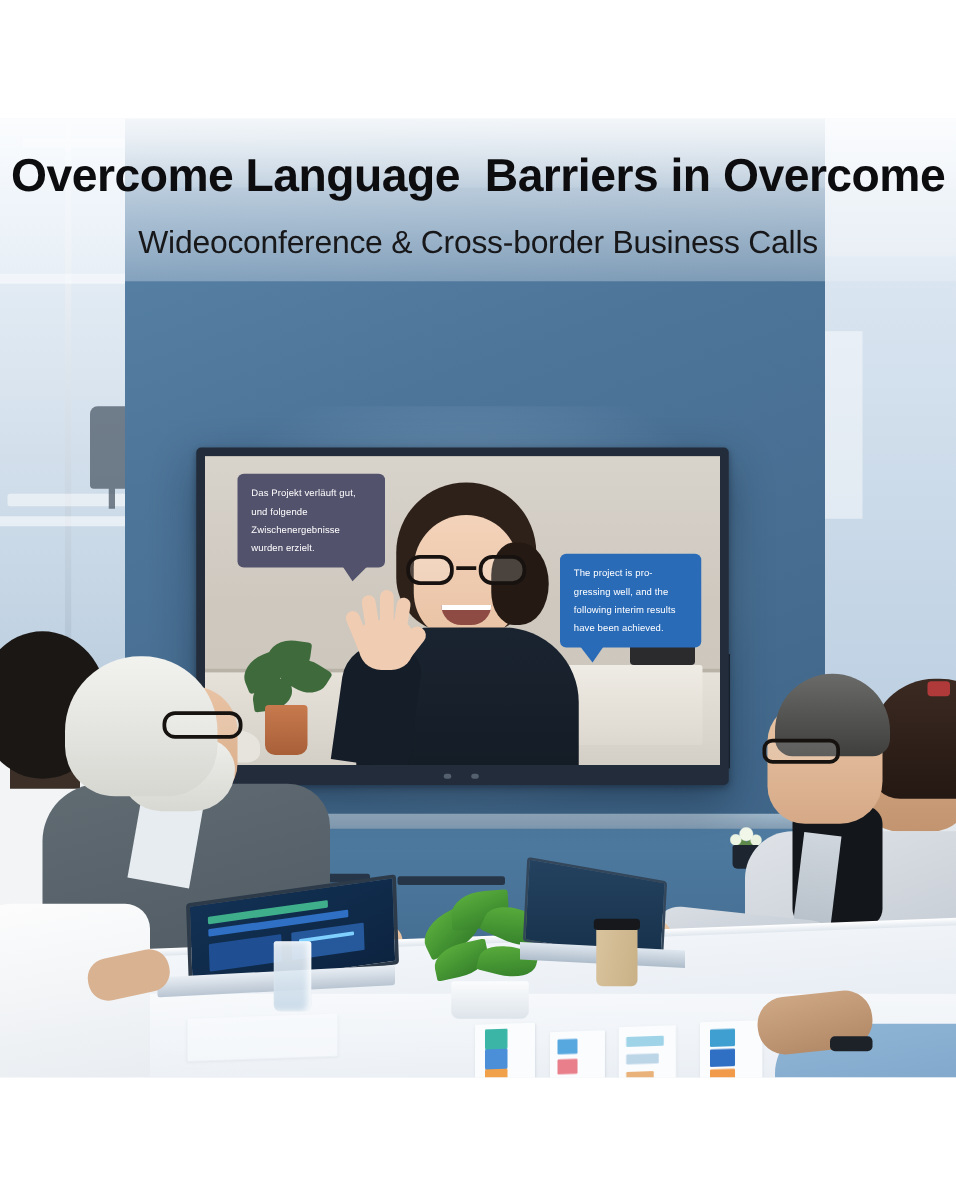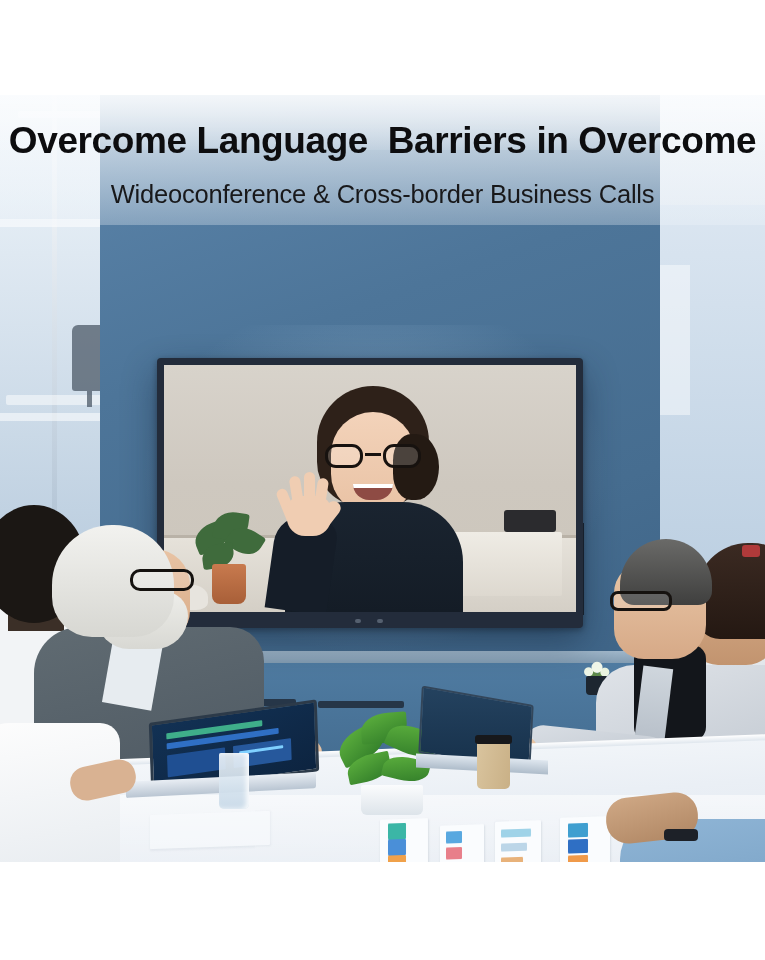--- a/index.html
+++ b/index.html
@@ -551,21 +551,29 @@
           <div class="vc-hand">
             <div class="vc-finger" style="left:0px;  top:18px; width:11px; height:34px; transform:rotate(-22deg)"></div>
             <div class="vc-finger" style="left:11px; top:6px;  width:11px; height:44px; transform:rotate(-9deg)"></div>
             <div class="vc-finger" style="left:23px; top:2px;  width:11px; height:46px;"></div>
             <div class="vc-finger" style="left:34px; top:8px;  width:11px; height:42px; transform:rotate(9deg)"></div>
             <div class="vc-finger" style="left:42px; top:30px; width:14px; height:26px; transform:rotate(38deg)"></div>
             <div class="vc-palm"></div>
           </div>
         </div>
 
-
+        <div class="bubble bubble-de">
+          <span>Das Projekt verläuft gut, und folgende Zwischenergebnisse wurden erzielt.</span>
+          <span class="tail"></span>
+        </div>
+
+        <div class="bubble bubble-en">
+          <span>The project is pro-gressing well, and the following interim results have been achieved.</span>
+          <span class="tail"></span>
+        </div>
 
       </div>
       <div class="tv-sensors">
         <i></i>
         <i></i>
       </div>
     </div>
 
     <div class="chair" style="left:38px;top:598px;width:120px;height:110px"></div>
     <div class="person p-dark">

